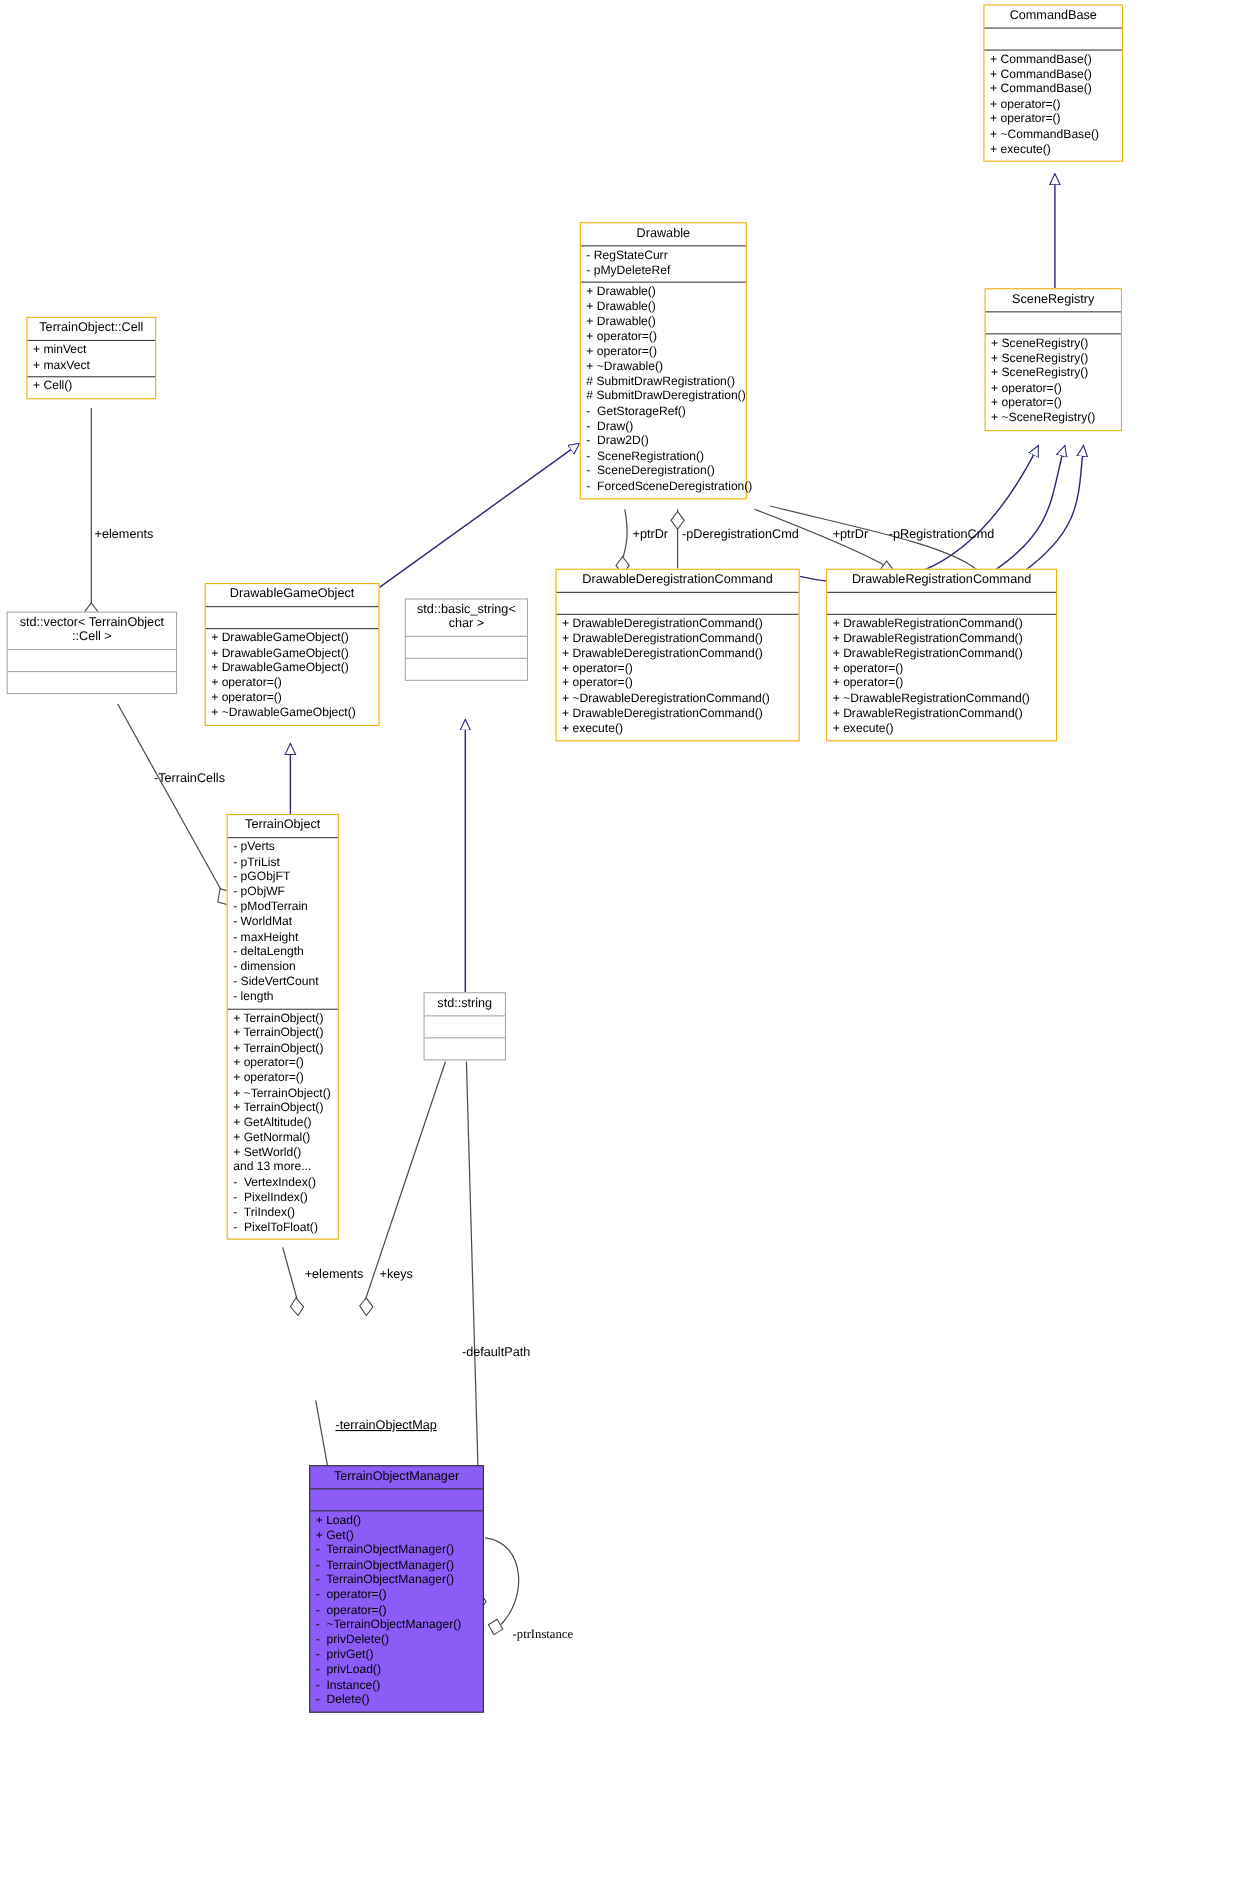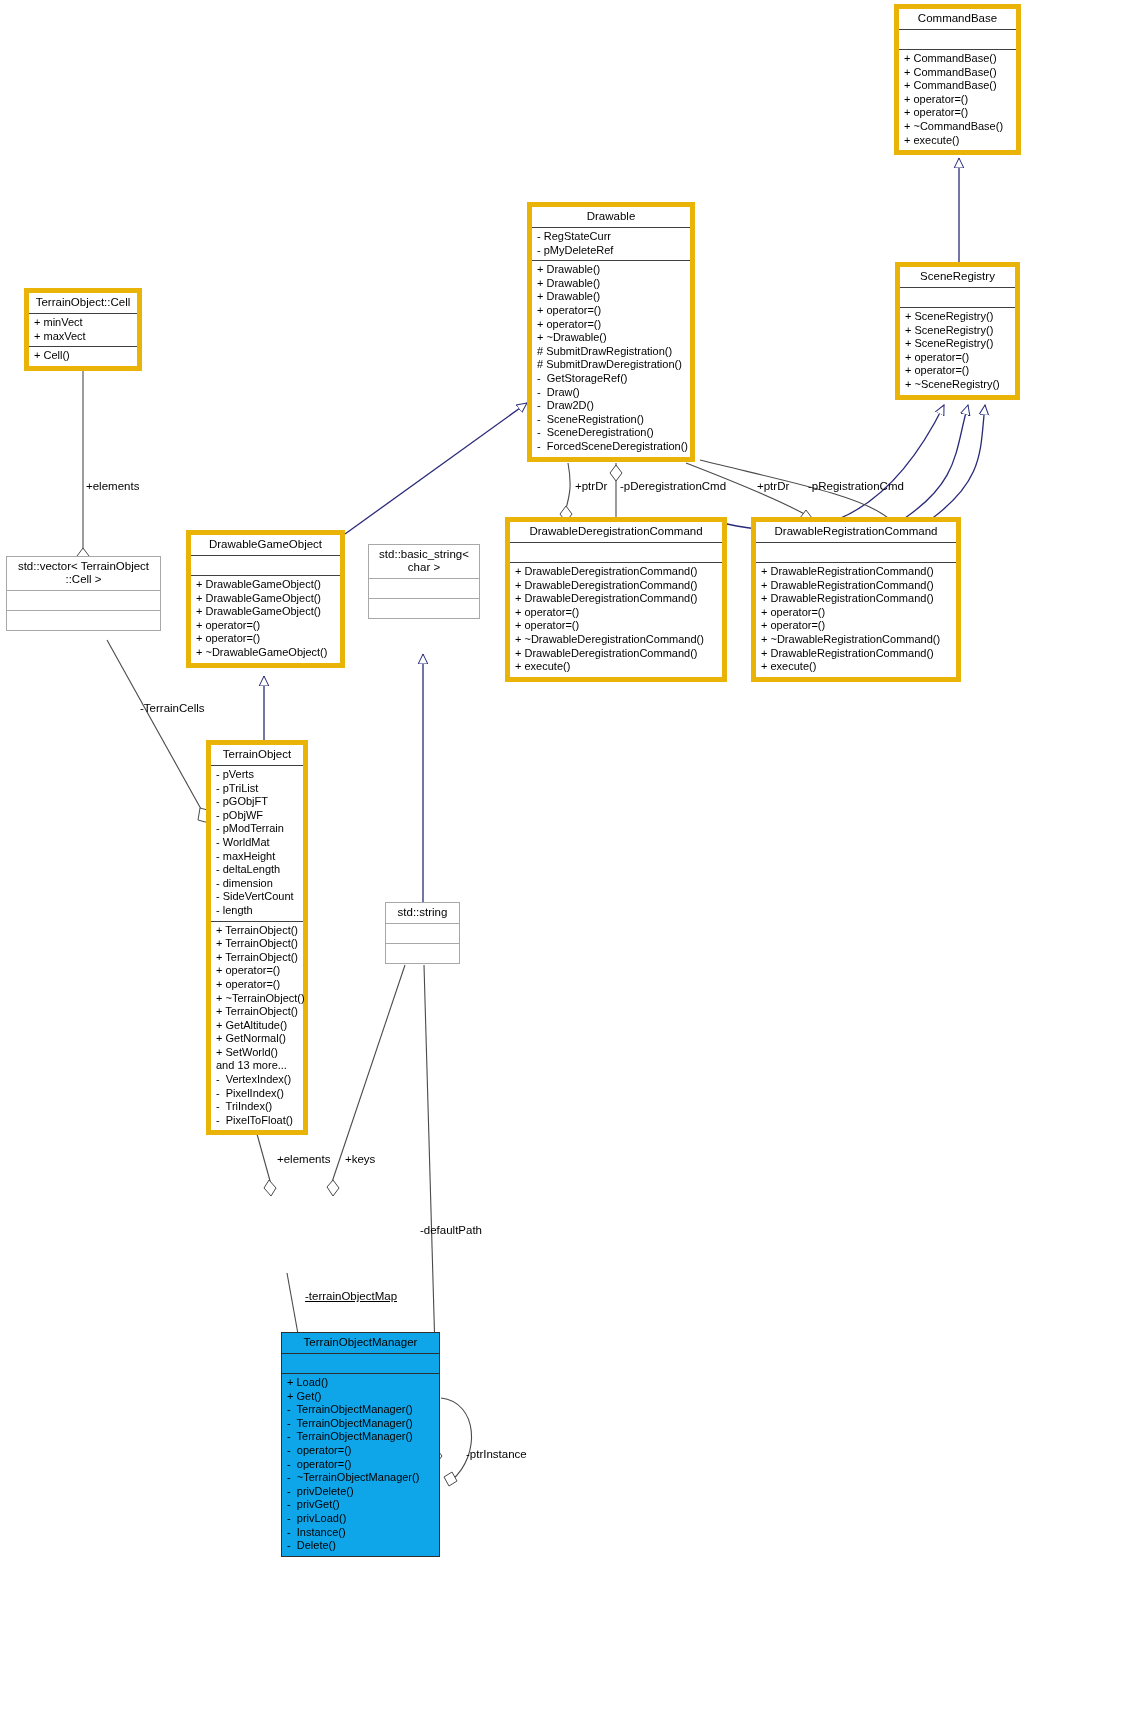--- a/index.html
+++ b/index.html
@@ -17,25 +17,25 @@
   svg.edges{
     position:absolute; left:0; top:0;
     width:1121px; height:1713px;
     pointer-events:none;
   }
   
   .node{
     position:absolute;
     box-sizing:border-box;
     background:#ffffff;
-    border:5px solid #eab308;
+    border:1px solid #eab308;
     z-index:5;
   }
   .node.thin{ border:1px solid #a8a8a8; }
-  .node.shaded{ background:#0ea5e9; border:1px solid #303030; }
+  .node.shaded{ background:#8b5cf6; border:1px solid #303030; }
   .node .title{
     text-align:center;
     font-size:11.5px;
     color:#000;
     padding:3px 4px 4px 4px;
     line-height:13px;
     border-bottom:1px solid #404040;
     white-space:pre-line;
   }
   .node.thin .title{ border-bottom:1px solid #a8a8a8; }
@@ -175,21 +175,21 @@
     <div class="title">SceneRegistry</div>
     <div class="attrs empty"></div>
     <div class="ops">+ SceneRegistry()
 + SceneRegistry()
 + SceneRegistry()
 + operator=()
 + operator=()
 + ~SceneRegistry()</div>
   </div>
 
-  <div class="node" style="left:527px; top:202px; width:168px;">
+  <div class="node" style="left:527px; top:202px; width:152px;">
     <div class="title">Drawable</div>
     <div class="attrs">- RegStateCurr
 - pMyDeleteRef</div>
     <div class="ops">+ Drawable()
 + Drawable()
 + Drawable()
 + operator=()
 + operator=()
 + ~Drawable()
 # SubmitDrawRegistration()
@@ -318,15 +318,15 @@
   <div class="elabel" style="left:86px; top:480px;">+elements</div>
   <div class="elabel" style="left:140px; top:702px;">-TerrainCells</div>
   <div class="elabel" style="left:575px; top:480px;">+ptrDr</div>
   <div class="elabel" style="left:620px; top:480px;">-pDeregistrationCmd</div>
   <div class="elabel" style="left:757px; top:480px;">+ptrDr</div>
   <div class="elabel" style="left:808px; top:480px;">-pRegistrationCmd</div>
   <div class="elabel" style="left:277px; top:1153px;">+elements</div>
   <div class="elabel" style="left:345px; top:1153px;">+keys</div>
   <div class="elabel" style="left:420px; top:1224px;">-defaultPath</div>
   <div class="elabel" style="left:305px; top:1290px;text-decoration:underline;">-terrainObjectMap</div>
-  <div class="elabel" style="left:466px; top:1448px;">-ptrInstance</div>
+  <div class="elabel" style="left:466px; top:1480px;font-family:Liberation Serif, serif;">-ptrInstance</div>
 
 </div>
 
 </body></html>

